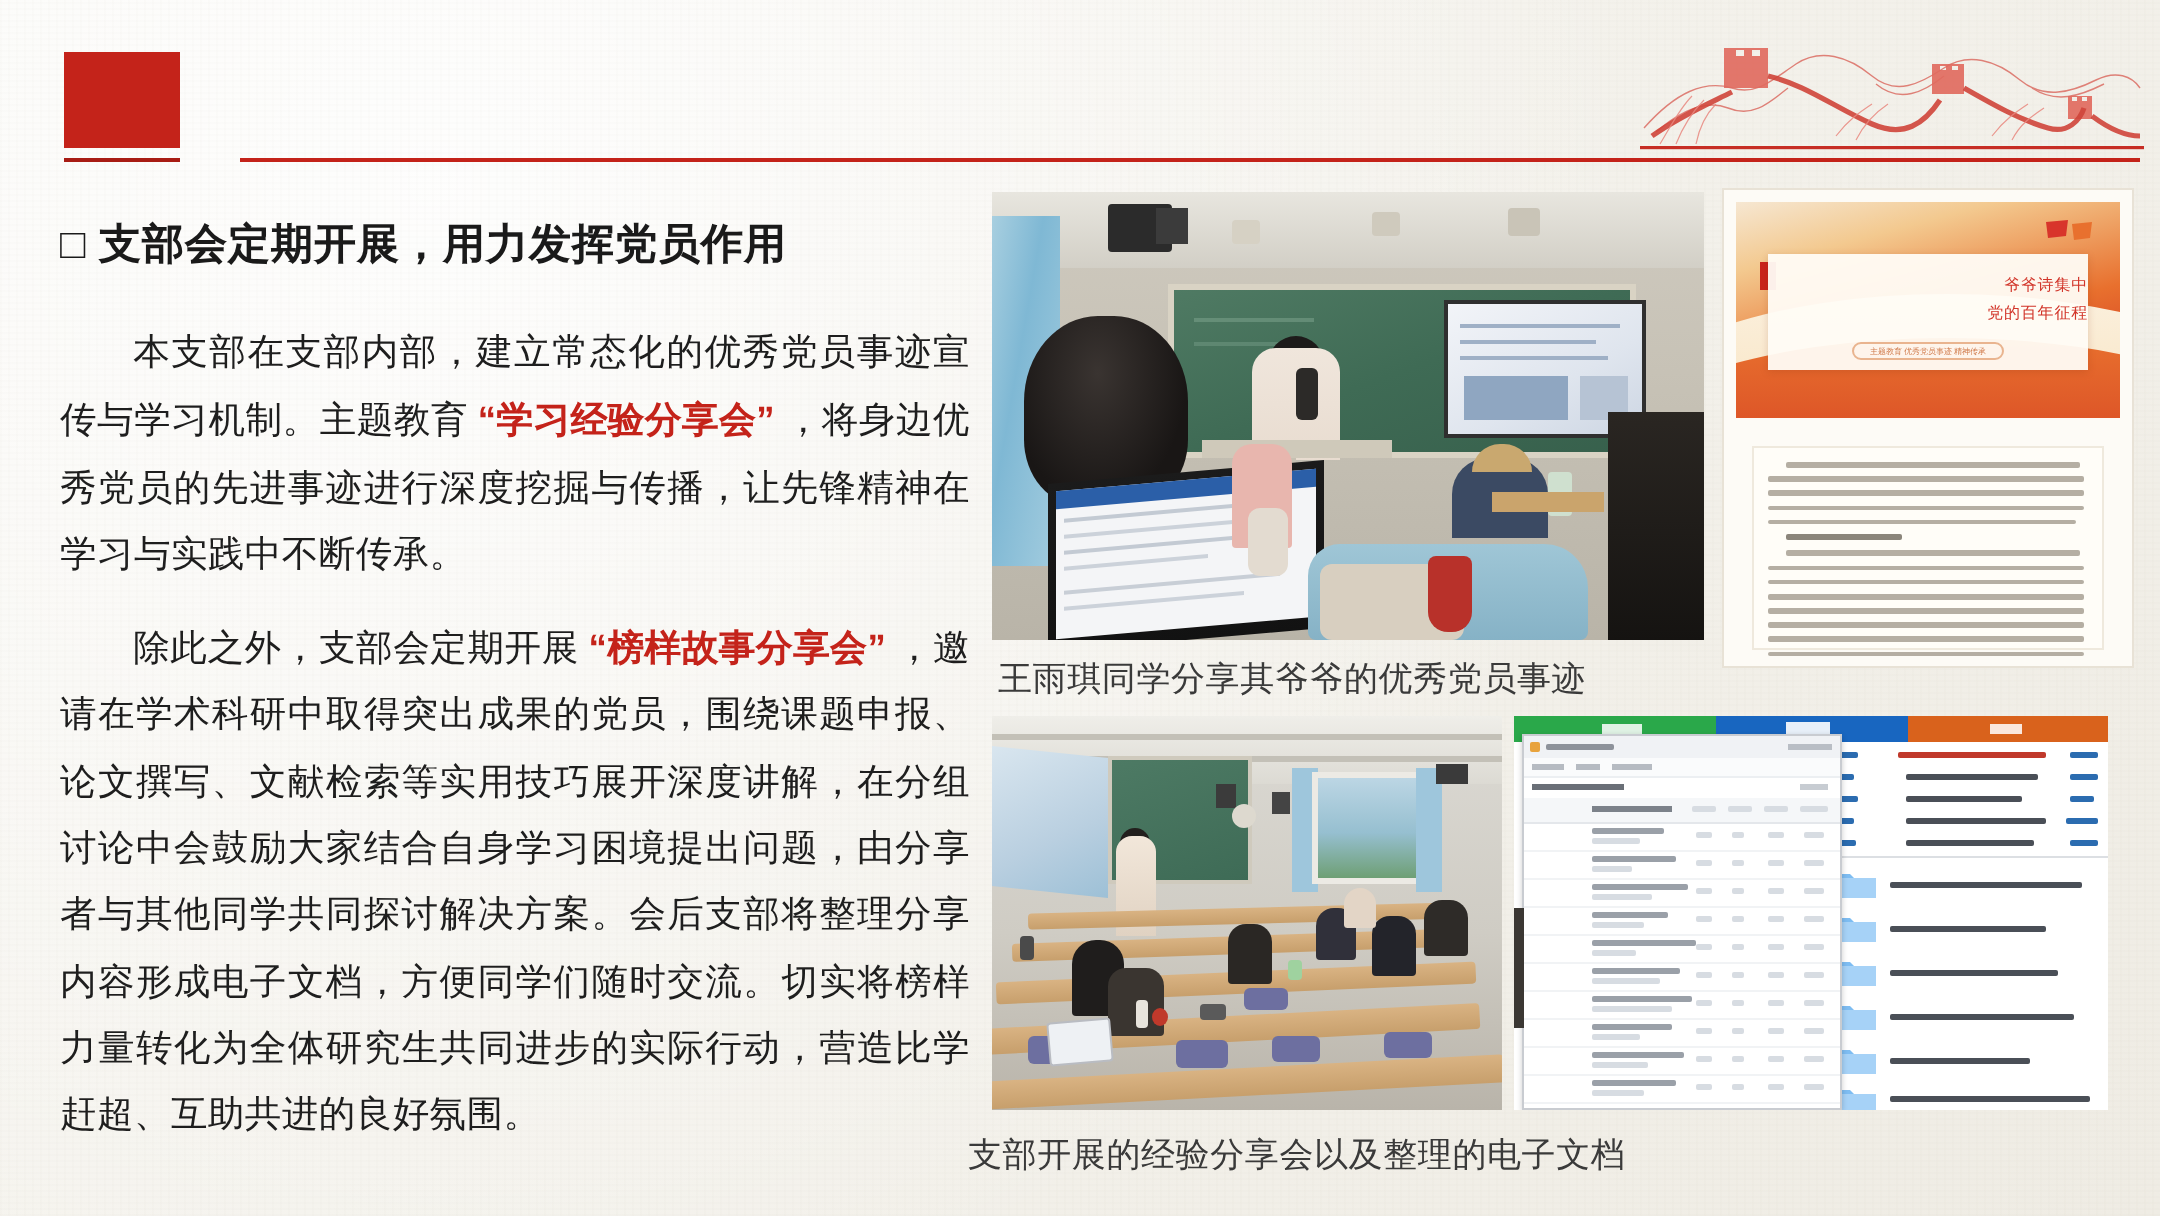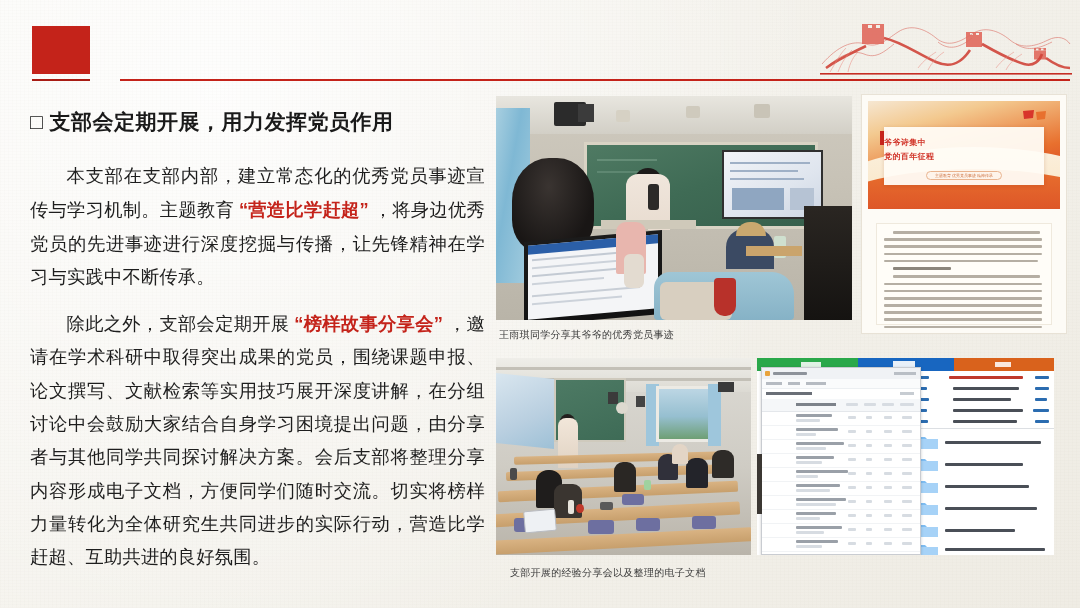--- a/index.html
+++ b/index.html
@@ -36,21 +36,21 @@
     font-family:"Liberation Sans","DejaVu Sans",sans-serif;
     font-weight:bold;font-size:21px;color:#1a1a1a;letter-spacing:.5px;white-space:nowrap;}
   .body-col{position:absolute;left:30px;top:160px;width:455px;}
   .para{font-size:18.3px;line-height:1.82;color:#1e1e1e;text-align:justify;
     text-indent:2em;margin:0 0 13px 0;letter-spacing:.2px;}
   .hl{color:#c4231a;font-weight:bold;
       font-family:"Liberation Sans","DejaVu Sans",sans-serif;}
 
   
   .fig{position:absolute;overflow:hidden;background:#2b2b2b;}
-  .cap{position:absolute;font-size:10px;color:#3a3a3a;letter-spacing:.3px;
+  .cap{position:absolute;font-size:17px;color:#3a3a3a;letter-spacing:.3px;
        font-family:"Liberation Sans","DejaVu Sans",sans-serif;white-space:nowrap;}
 
   
   #photo1{left:496px;top:96px;width:356px;height:224px;}
   
   #photo2{left:496px;top:358px;width:255px;height:197px;}
   
   #shot1{left:757px;top:358px;width:297px;height:197px;background:#fff;}
   
   #article{left:861px;top:94px;width:204px;height:238px;background:#fdfaf4;
@@ -123,21 +123,21 @@
   
   .a-banner{position:absolute;left:6px;top:6px;right:6px;height:108px;
     background:linear-gradient(165deg,#f6e7d2 0%,#f3c98f 22%,#e8702e 58%,#c9241c 100%);
     overflow:hidden;}
   .a-swoosh{position:absolute;left:-30%;bottom:-58px;width:170%;height:120px;
     background:linear-gradient(#fbf0dd,#f6d9ab);border-radius:50% 50% 0 0;}
   .a-swoosh2{position:absolute;left:-35%;bottom:-80px;width:180%;height:120px;
     background:linear-gradient(#e8702e,#c9241c);border-radius:50% 50% 0 0;}
   .a-card{position:absolute;left:16px;top:26px;right:16px;height:58px;
     background:rgba(255,252,246,.95);box-shadow:0 1px 4px rgba(120,40,10,.18);}
-  .a-t{color:#d2352a;font-weight:bold;font-size:8px;text-align:left;line-height:1.75;
+  .a-t{color:#d2352a;font-weight:normal;font-size:8px;text-align:right;line-height:1.75;
        font-family:"Liberation Sans","DejaVu Sans",sans-serif;letter-spacing:.4px;}
   .a-pill{position:absolute;left:50%;transform:translateX(-50%);bottom:5px;
     border:1px solid #e9b48f;border-radius:7px;padding:1px 8px;color:#d07a4a;font-size:4px;white-space:nowrap;}
   .a-stamp{position:absolute;left:12px;top:30px;width:8px;height:14px;background:#c9241c;}
   .a-body{position:absolute;left:14px;top:128px;right:14px;bottom:8px;
     background:#fffdf8;border:1px solid #efe9dd;padding:7px 7px;}
   .a-ln{height:2.6px;background:#b5aea3;border-radius:1px;margin-bottom:4.6px;}
   .a-sub{height:3px;background:#8b857b;width:36%;border-radius:1px;margin:5px 0 5px 9px;}
   .a-flag{position:absolute;right:12px;top:8px;width:26px;height:14px;}
 </style>
@@ -181,21 +181,21 @@
   </svg>
 
   <div class="subtitle">
     <span>□</span>
     <span>支部会定期开展，用力发挥党员作用</span>
   </div>
 
   <div class="body-col">
     <p class="para">
       <span>本支部在支部内部，建立常态化的优秀党员事迹宣传与学习机制。主题教育</span>
-      <span class="hl">“营造比学赶超”</span>
+      <span class="hl">“学习经验分享会”</span>
       <span>，将身边优秀党员的先进事迹进行深度挖掘与传播，让先锋精神在学习与实践中不断传承。</span>
     </p>
     <p class="para">
       <span>除此之外，支部会定期开展</span>
       <span class="hl">“榜样故事分享会”</span>
       <span>，邀请在学术科研中取得突出成果的党员，围绕课题申报、论文撰写、文献检索等实用技巧展开深度讲解，在分组讨论中会鼓励大家结合自身学习困境提出问题，由分享者与其他同学共同探讨解决方案。会后支部将整理分享内容形成电子文档，方便同学们随时交流。切实将榜样力量转化为全体研究生共同进步的实际行动，营造比学赶超、互助共进的良好氛围。</span>
     </p>
   </div>
 
   <div class="fig" id="photo1">
@@ -286,21 +286,21 @@
     <div class="p2-stu" style="left:216px;top:92px;width:22px;height:28px;background:#2e2b28"></div>
     <div class="p2-stu" style="left:176px;top:86px;width:16px;height:20px;background:#e3d5c6"></div>
 
     <div class="p2-pad" style="left:28px;top:152px;width:30px;height:20px;transform:rotate(-5deg)"></div>
     <div style="position:absolute;left:72px;top:142px;width:6px;height:14px;background:#e8e4dc;border-radius:2px"></div>
     <div style="position:absolute;left:80px;top:146px;width:8px;height:9px;background:#c0392b;border-radius:50%"></div>
     <div style="position:absolute;left:14px;top:110px;width:7px;height:12px;background:#4a4a4a;border-radius:2px"></div>
     <div style="position:absolute;left:104px;top:144px;width:13px;height:8px;background:#5a5a5a;border-radius:2px"></div>
     <div style="position:absolute;left:148px;top:122px;width:7px;height:10px;background:#9fd29f;border-radius:2px"></div>
   </div>
-  <div class="cap" style="left:510px;top:566px">支部开展的经验分享会以及整理的电子文档</div>
+  <div class="cap" style="left:484px;top:566px">支部开展的经验分享会以及整理的电子文档</div>
 
   <div class="fig" id="shot1">
     <div style="position:absolute;left:0;top:0;width:100%;height:5px;background:#f4f4f4"></div>
     <div style="position:absolute;left:110px;top:1px;width:60px;height:2px;background:#cfd3d8"></div>
 
     <div class="s-hdr" style="left:0;width:101px;background:#2aa84a"></div>
     <div class="s-hdr" style="left:101px;width:96px;background:#1866c0"></div>
     <div class="s-hdr" style="left:197px;width:100px;background:#d9621c"></div>
     <div style="position:absolute;left:44px;top:4px;width:20px;height:5px;background:rgba(255,255,255,.85)"></div>
     <div style="position:absolute;left:136px;top:3px;width:22px;height:7px;background:rgba(255,255,255,.9)"></div>

